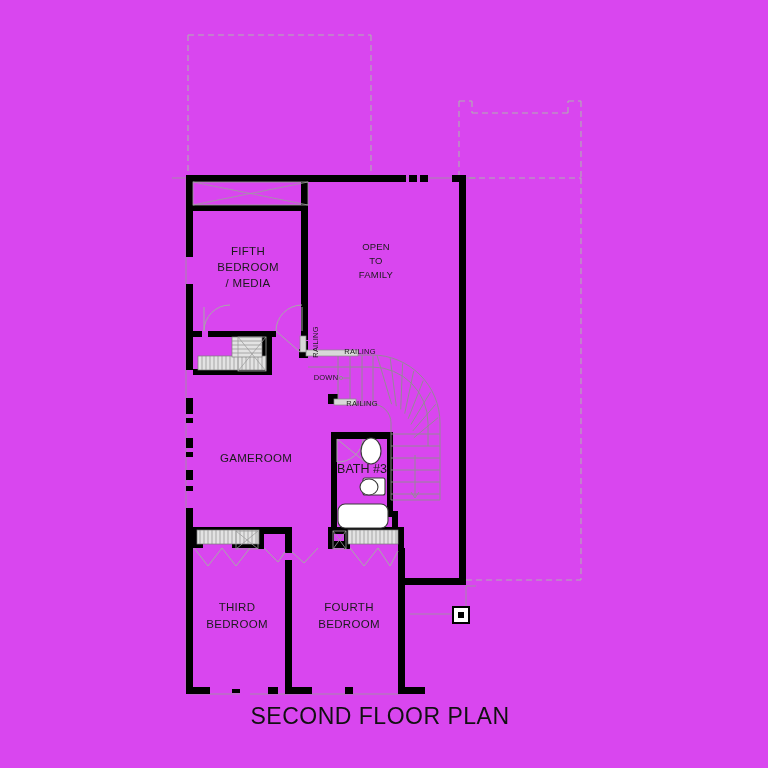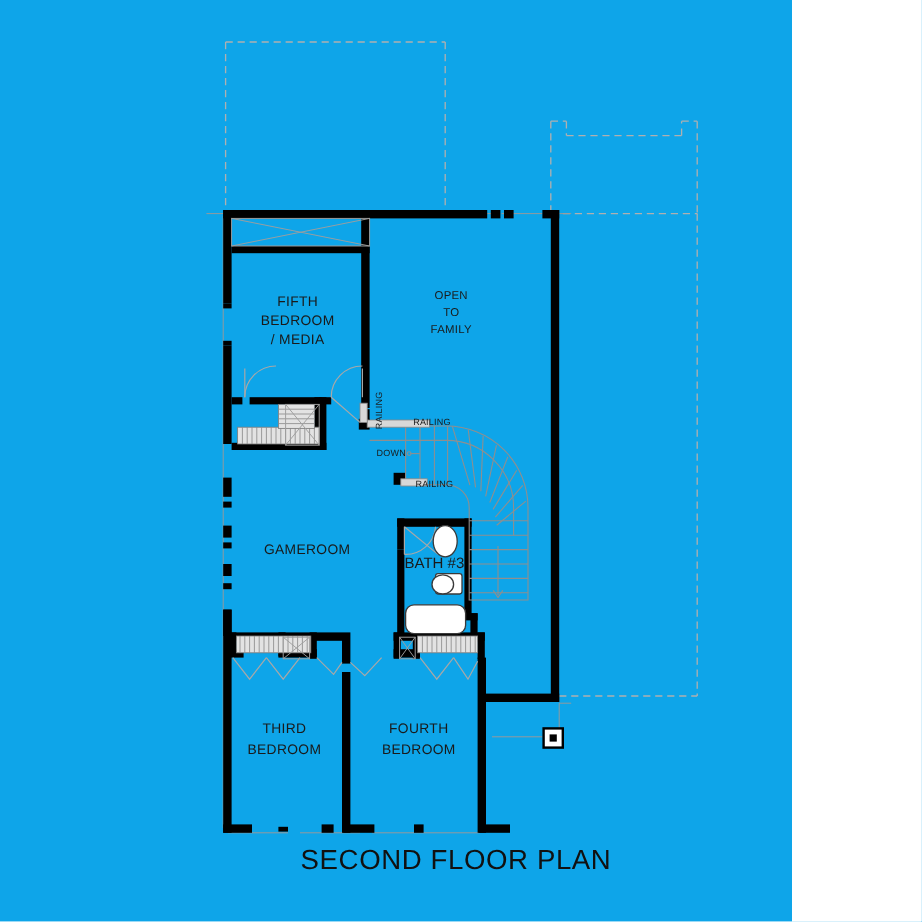--- a/index.html
+++ b/index.html
@@ -10,23 +10,23 @@
   }
   body {
     width: 768px;
     height: 768px;
     overflow: hidden;
     font-family: "Liberation Sans", sans-serif;
     color: #000000;
   }
   #plan-root {
     position: relative;
-    width: 660px;
+    width: 768px;
     height: 768px;
-    background: #0ea5e9;
+    background: #d946ef;
   }
   #floorplan-svg {
     position: absolute;
     left: 0;
     top: 0;
     width: 768px;
     height: 768px;
     display: block;
   }
   .room-label {

